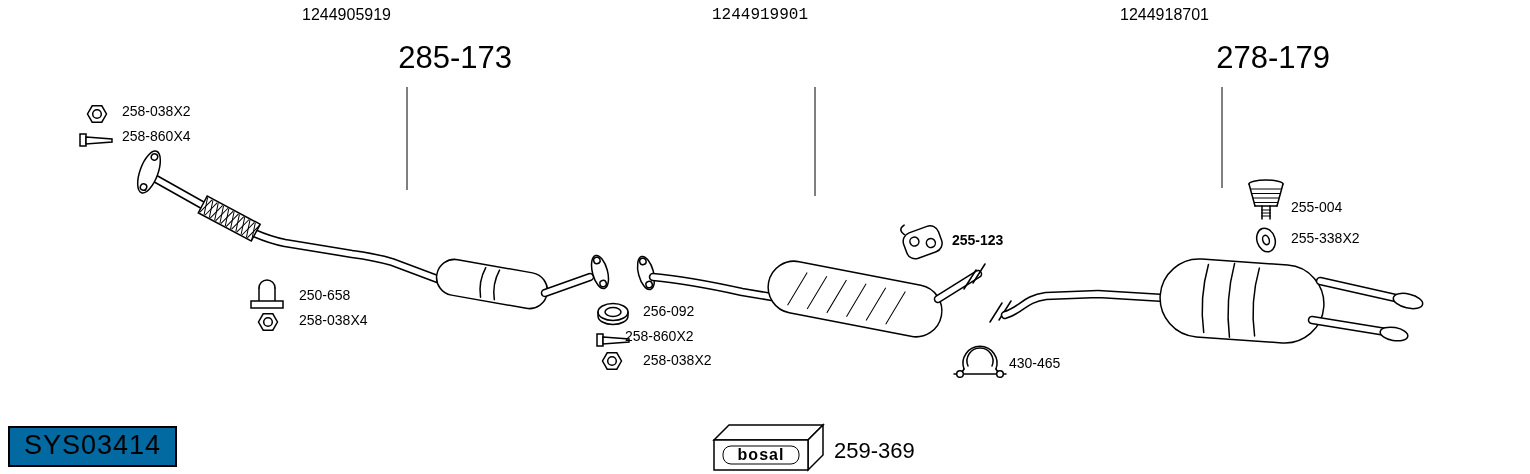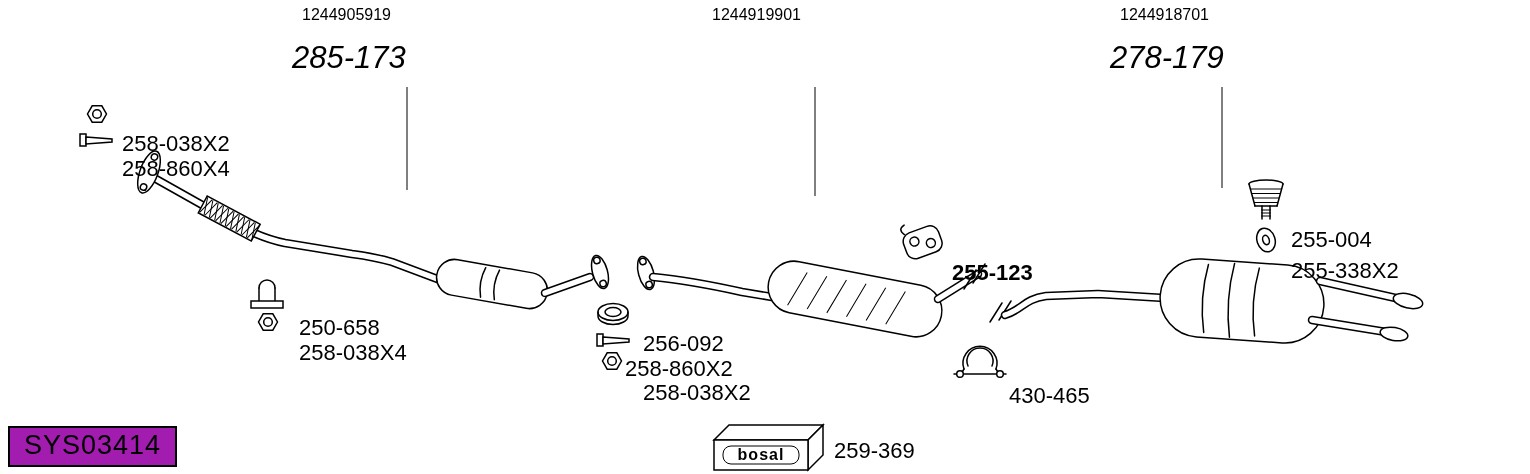--- a/index.html
+++ b/index.html
@@ -1,23 +1,23 @@
 <!DOCTYPE html>
 <html><head>
 <meta charset="utf-8">
 <style>
   * { margin:0; padding:0; box-sizing:border-box; }
   html,body { background:#fff; }
   body { font-family:"Liberation Sans", sans-serif; color:#000; }
   .canvas { position:relative; width:1530px; height:474px; background:#fff; overflow:hidden; }
   .abs { position:absolute; }
   .ref  { font-size:16px; width:200px; white-space:nowrap; }
-  .code { font-size:31px; text-align:left; width:220px; white-space:nowrap;font-style:italic; }
-  .part-label { font-size:22px; white-space:nowrap;margin-top:28px; }
-  .sys-box { border:2px solid #000; padding:2px 14px 4px; font-size:27px; letter-spacing:1px; background:#a21caf; }
+  .code { font-size:31px; text-align:right; width:220px; white-space:nowrap; }
+  .part-label { font-size:14px; white-space:nowrap; }
+  .sys-box { border:2px solid #000; padding:2px 14px 4px; font-size:27px; letter-spacing:1px; background:#0369a1; }
   .brand-part { font-size:22px; white-space:nowrap; }
   svg { position:absolute; left:0; top:0; }
   .po { stroke:#000; stroke-width:8.5; fill:none; stroke-linecap:round; stroke-linejoin:round; }
   .pi { stroke:#fff; stroke-width:5.4; fill:none; stroke-linecap:round; stroke-linejoin:round; }
   .ln { stroke:#000; fill:none; stroke-width:1.5; stroke-linecap:round; stroke-linejoin:round; }
   .th { stroke:#000; fill:none; stroke-width:1; }
   .fw { stroke:#000; fill:#fff; stroke-width:1.5; }
 </style>
 </head>
 <body>
@@ -181,21 +181,21 @@
       <polygon class="fw" points="808,440 823,425 823,455 808,470"></polygon>
       <rect class="fw" x="714" y="440" width="94" height="30"></rect>
       <rect class="th" x="723" y="446" width="76" height="18" rx="8"></rect>
       <text x="761" y="460" text-anchor="middle" font-family="Liberation Sans, sans-serif" font-size="16" font-weight="bold" letter-spacing="1" fill="#000" stroke="none">bosal</text>
     </g>
   </svg>
 
   <div class="abs ref" style="left:302px; top:6px;">1244905919</div>
   <div class="abs code" style="left:292px; top:40px;">285-173</div>
 
-  <div class="abs ref" style="left:712px; top:6px;">1244919901</div>
+  <div class="abs ref" style="left:712px; top:6px;font-family:Liberation Mono, monospace;">1244919901</div>
 
   <div class="abs ref" style="left:1120px; top:6px;">1244918701</div>
   <div class="abs code" style="left:1110px; top:40px;">278-179</div>
 
   <div class="abs part-label" style="left:122px; top:103px;">258-038X2</div>
   <div class="abs part-label" style="left:122px; top:128px;">258-860X4</div>
   <div class="abs part-label" style="left:299px; top:287px;">250-658</div>
   <div class="abs part-label" style="left:299px; top:312px;">258-038X4</div>
   <div class="abs part-label" style="left:643px; top:303px;">256-092</div>
   <div class="abs part-label" style="left:625px; top:328px;">258-860X2</div>

